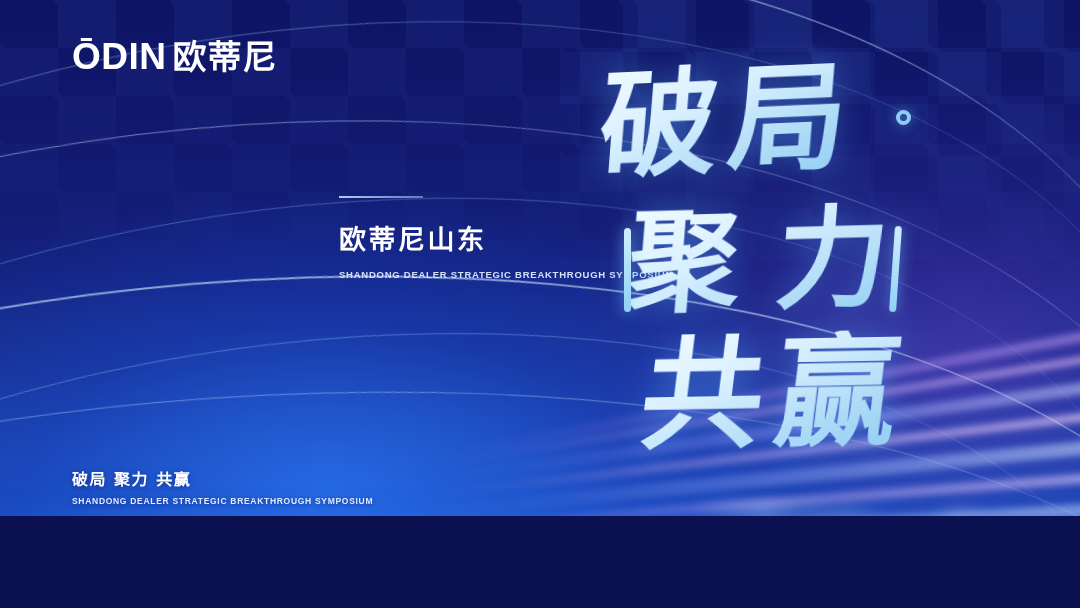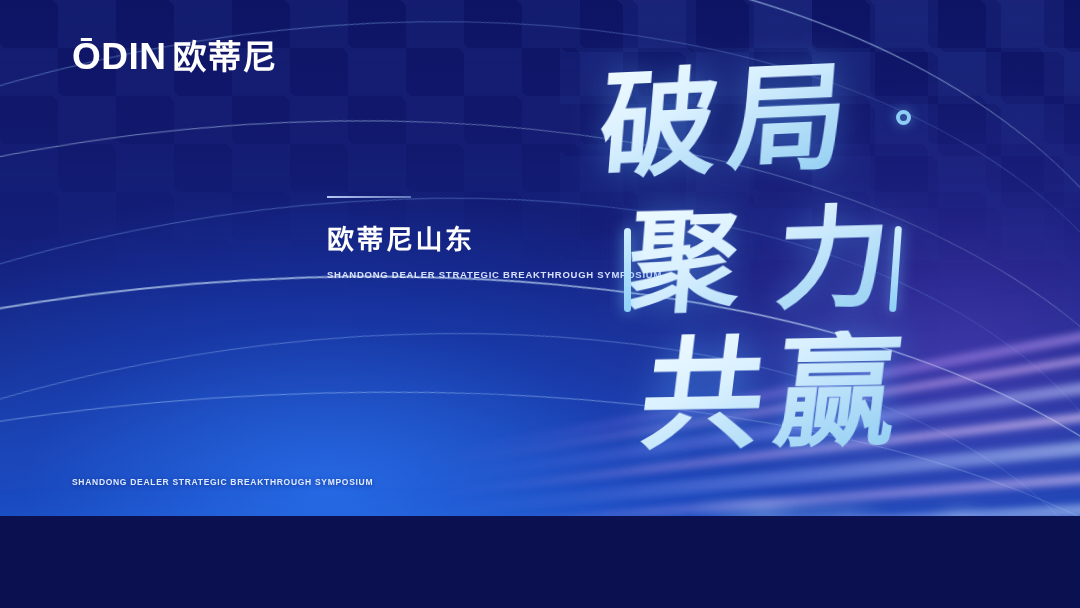--- a/index.html
+++ b/index.html
@@ -187,21 +187,21 @@
     font-weight: 700;
     margin-left: 6px;
     letter-spacing: 1px;
     line-height: 1;
     font-family: "DejaVu Sans", "Liberation Sans", sans-serif;
   }
 
   
   .title-block {
     position: absolute;
-    left: 327px;
+    left: 339px;
     top: 196px;
     width: 300px;
   }
   .title-rule {
     width: 84px;
     height: 2px;
     background: linear-gradient(90deg, rgba(190,210,250,0.95) 0%, rgba(150,175,235,0.6) 100%);
     margin-bottom: 24px;
   }
   .title-cn-1, .title-cn-2 {
@@ -364,16 +364,17 @@
   <div class="calli">
     <div class="calli-line calli-1">破局</div>
     <div class="calli-line calli-2">聚力</div>
     <div class="calli-line calli-3">共赢</div>
   </div>
   <div class="degree-mark"></div>
   <div class="bar bar-left"></div>
   <div class="bar bar-right"></div>
 
   <div class="slogan">
+    <div class="slogan-cn">破局 聚力 共赢</div>
     <div class="slogan-en">SHANDONG DEALER STRATEGIC BREAKTHROUGH SYMPOSIUM</div>
   </div>
 
 </div>
 
 </body></html>

